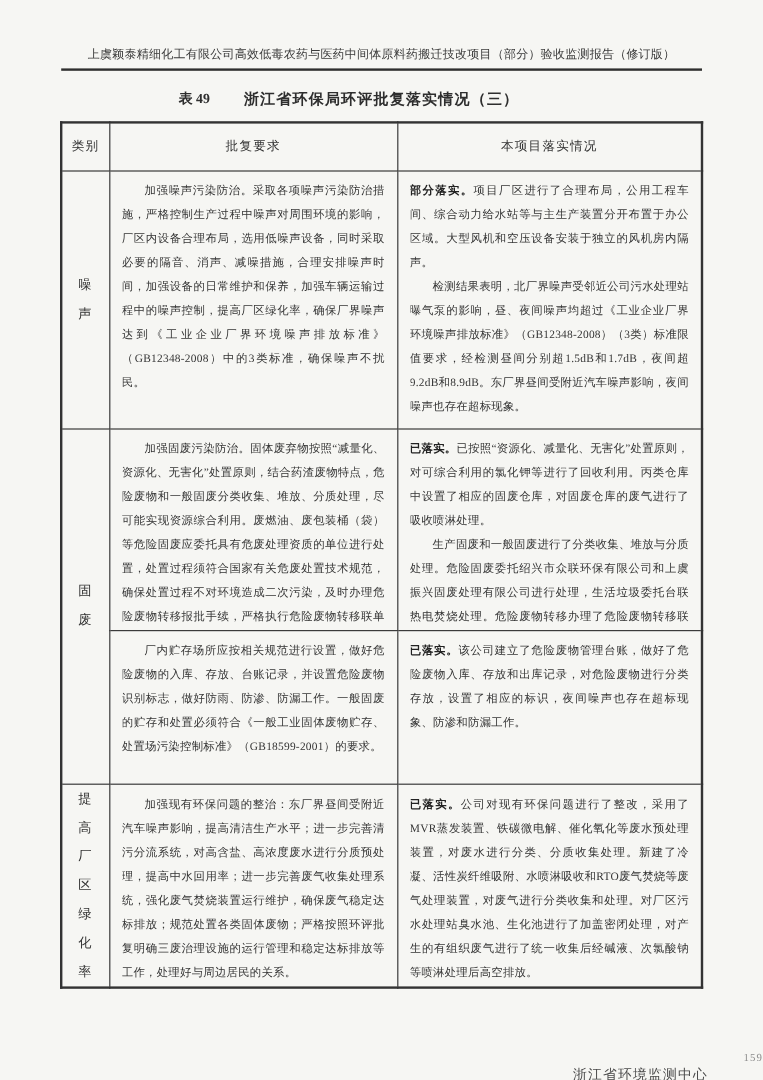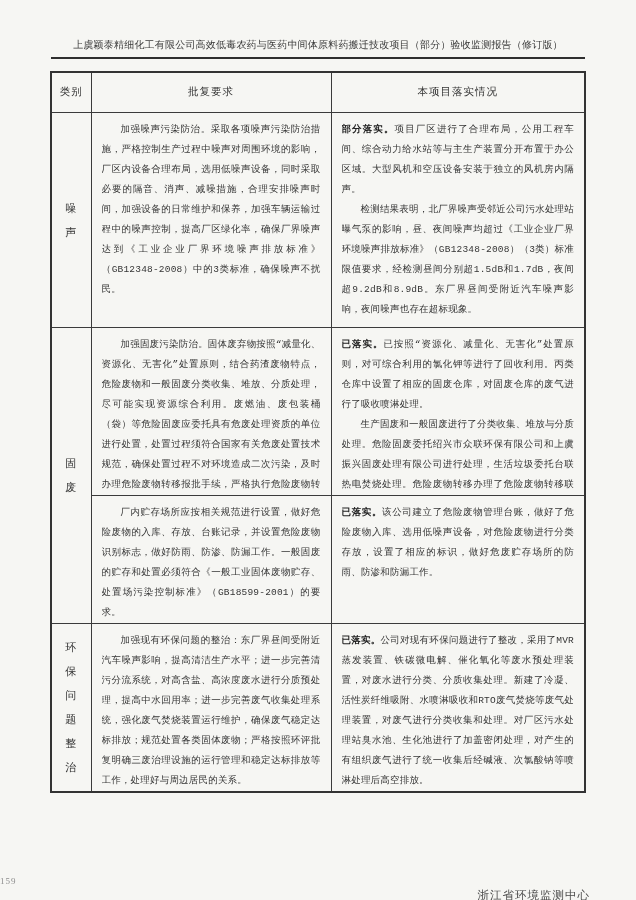--- a/index.html
+++ b/index.html
@@ -28,47 +28,51 @@
   th, td { border:1px solid #3b3b3b; }
   th {
     font-weight:normal; font-size:10.5px; letter-spacing:1px;
     height:40px; text-align:center; vertical-align:middle; color:#333;
   }
   td.cat { vertical-align:middle; text-align:left; }
   .vlabel {
     width:12px; margin:0 auto; font-size:11px; line-height:24px;
     word-break:break-all; color:#333;
   }
-  td.txt { vertical-align:top; padding:7px 10px 0;font-family:Liberation Mono, monospace; }
+  td.txt { vertical-align:top; padding:7px 10px 0; }
   .cellbox { overflow:hidden; }
   .para {
     font-size:9.5px; line-height:20px; text-align:justify; color:#353535;
     letter-spacing:0.2px;
   }
   .para.ind { text-indent:2em; }
   .lead { font-weight:bold; color:#222; }
   tr.faint-top td { border-top:1px solid #b4b4ae; }
   .footer { position:absolute; left:0; top:834px; width:636px; height:22px; }
   .pageno {
-    position:absolute; left:0; right:0; top:4px; text-align:left;
+    position:absolute; left:0; right:0; top:4px; text-align:right;
     font-size:9px; color:#8d8d8d; letter-spacing:1px;
   }
   .org {
     position:absolute; right:46px; top:16px; font-size:11.5px; color:#4a4a4a;
     letter-spacing:1px;
   }
 </style>
 </head>
 <body>
 
 <div class="page">
   <div class="scan">
 
     <div class="doc-header">上虞颖泰精细化工有限公司高效低毒农药与医药中间体原料药搬迁技改项目（部分）验收监测报告（修订版）</div>
 
+    <div class="caption">
+      <span class="caption-label">表 49</span>
+      <span class="caption-title">浙江省环保局环评批复落实情况（三）</span>
+    </div>
 
     <table class="main">
       <colgroup>
           <col class="c-cat">
           <col class="c-req">
           <col class="c-impl">
         </colgroup>
 
       <tbody>
           <tr>
@@ -112,28 +116,28 @@
       </tr>
 
       <tr>
         <td class="txt" style="height:128px">
           <div class="cellbox" style="height:120px">
             <p class="para ind">厂内贮存场所应按相关规范进行设置，做好危险废物的入库、存放、台账记录，并设置危险废物识别标志，做好防雨、防渗、防漏工作。一般固废的贮存和处置必须符合《一般工业固体废物贮存、处置场污染控制标准》（GB18599-2001）的要求。</p>
           </div>
         </td>
         <td class="txt">
           <div class="cellbox" style="height:120px">
-            <p class="para"><b class="lead">已落实。</b><span>该公司建立了危险废物管理台账，做好了危险废物入库、选用低噪声设备，对危险废物进行分类存放，设置了相应的标识，做好危废贮存场所的防雨、防渗和防漏工作。</span></p>
+            <p class="para"><b class="lead">已落实。</b><span>该公司建立了危险废物管理台账，做好了危险废物入库、存放和出库记录，对危险废物进行分类存放，设置了相应的标识，夜间噪声也存在超标现象、防渗和防漏工作。</span></p>
           </div>
         </td>
       </tr>
 
       <tr class="faint-top">
         <td class="cat" style="height:167px">
-          <div class="vlabel">环保问题整治</div>
+          <div class="vlabel">提高厂区绿化率</div>
         </td>
         <td class="txt">
           <div class="cellbox" style="height:160px">
             <p class="para ind">加强现有环保问题的整治：东厂界昼间受附近汽车噪声影响，提高清洁生产水平；进一步完善清污分流系统，对高含盐、高浓度废水进行分质预处理，提高中水回用率；进一步完善废气收集处理系统，强化废气焚烧装置运行维护，确保废气稳定达标排放；规范处置各类固体废物；严格按照环评批复明确三废治理设施的运行管理和稳定达标排放等工作，处理好与周边居民的关系。</p>
           </div>
         </td>
         <td class="txt">
           <div class="cellbox" style="height:160px">
             <p class="para"><b class="lead">已落实。</b><span>公司对现有环保问题进行了整改，采用了MVR蒸发装置、铁碳微电解、催化氧化等废水预处理装置，对废水进行分类、分质收集处理。新建了冷凝、活性炭纤维吸附、水喷淋吸收和RTO废气焚烧等废气处理装置，对废气进行分类收集和处理。对厂区污水处理站臭水池、生化池进行了加盖密闭处理，对产生的有组织废气进行了统一收集后经碱液、次氯酸钠等喷淋处理后高空排放。</span></p>
           </div>

